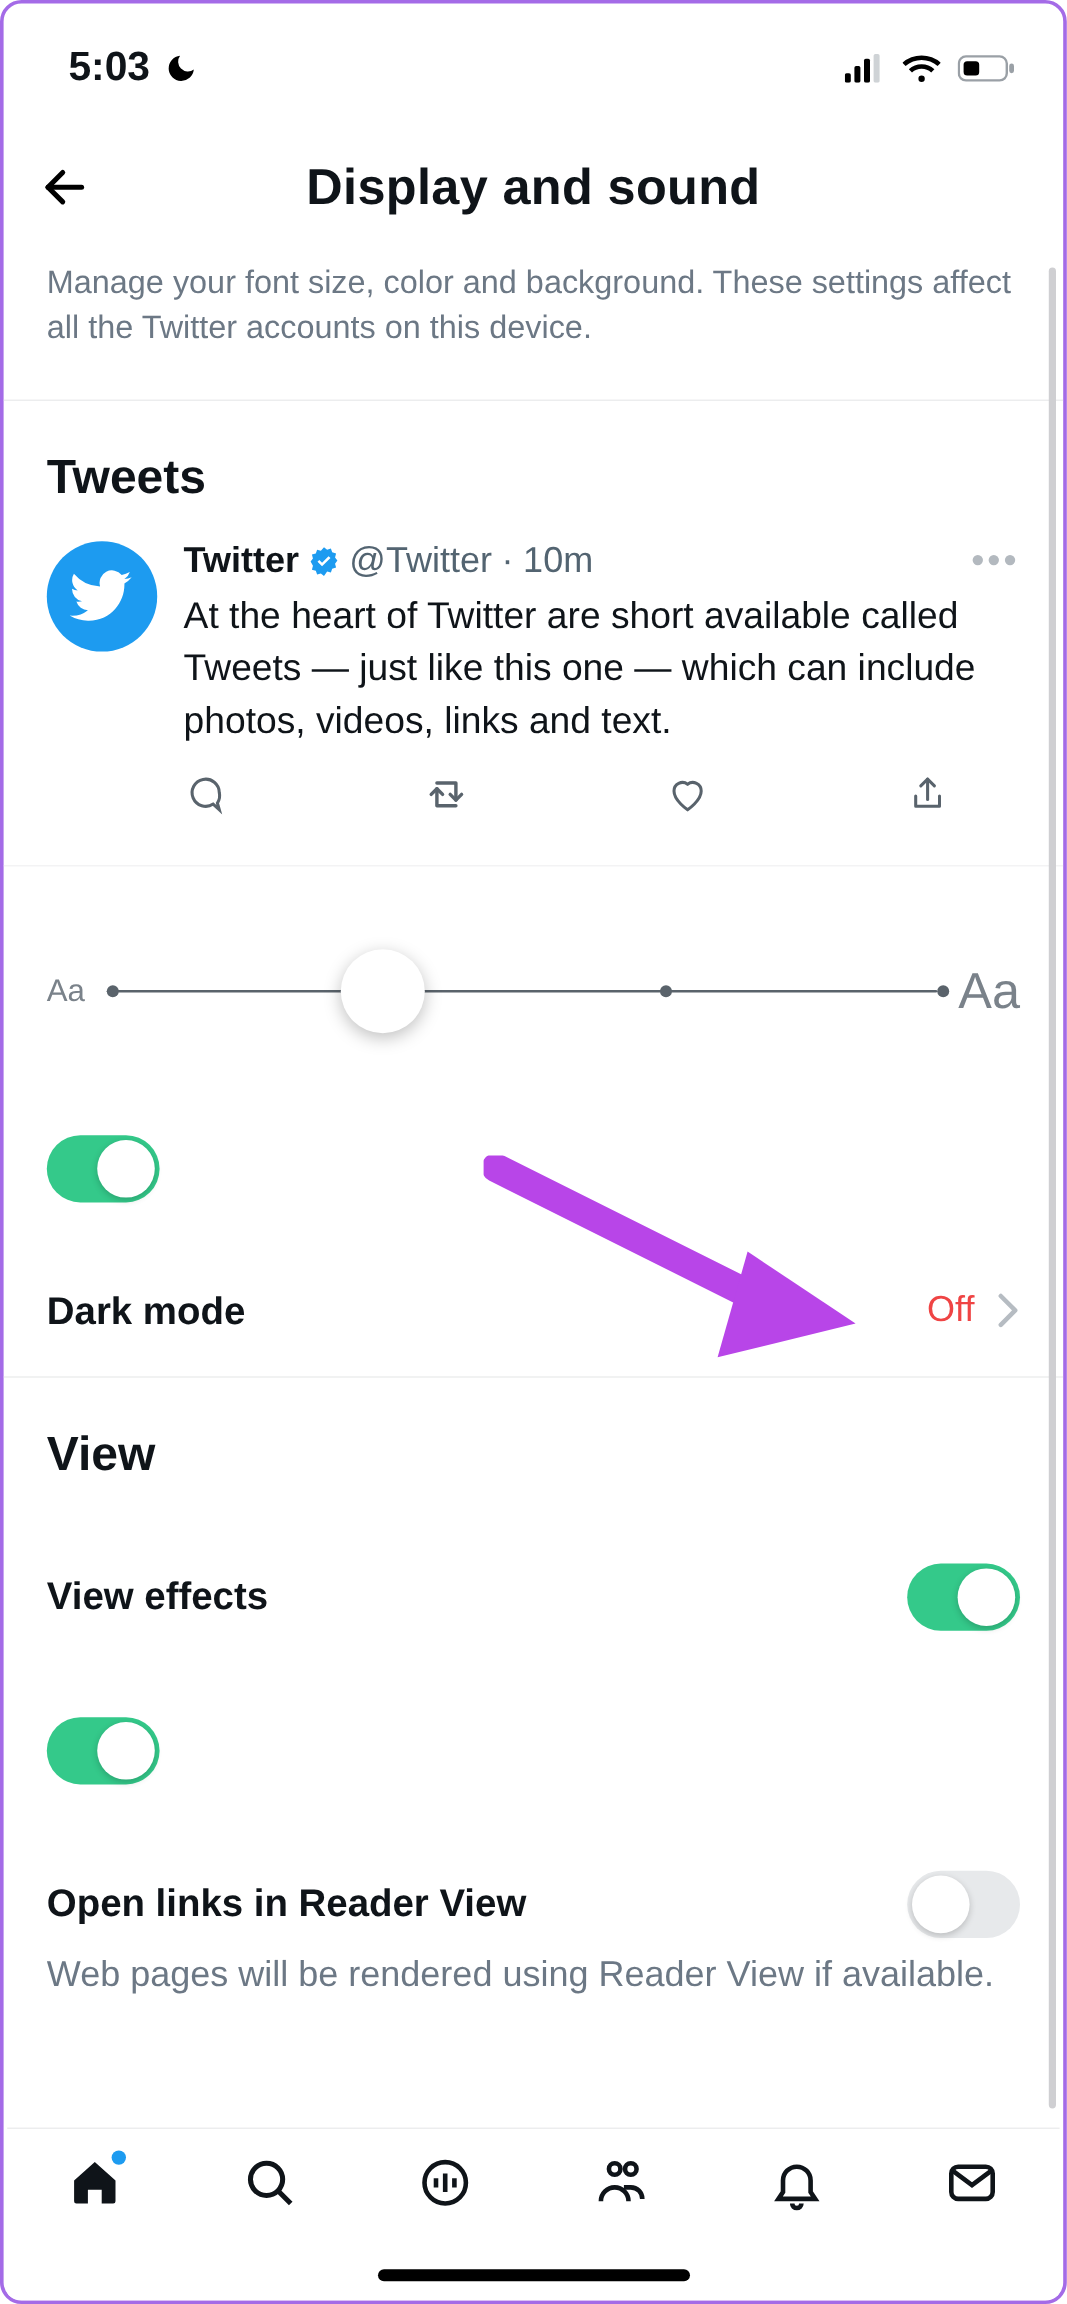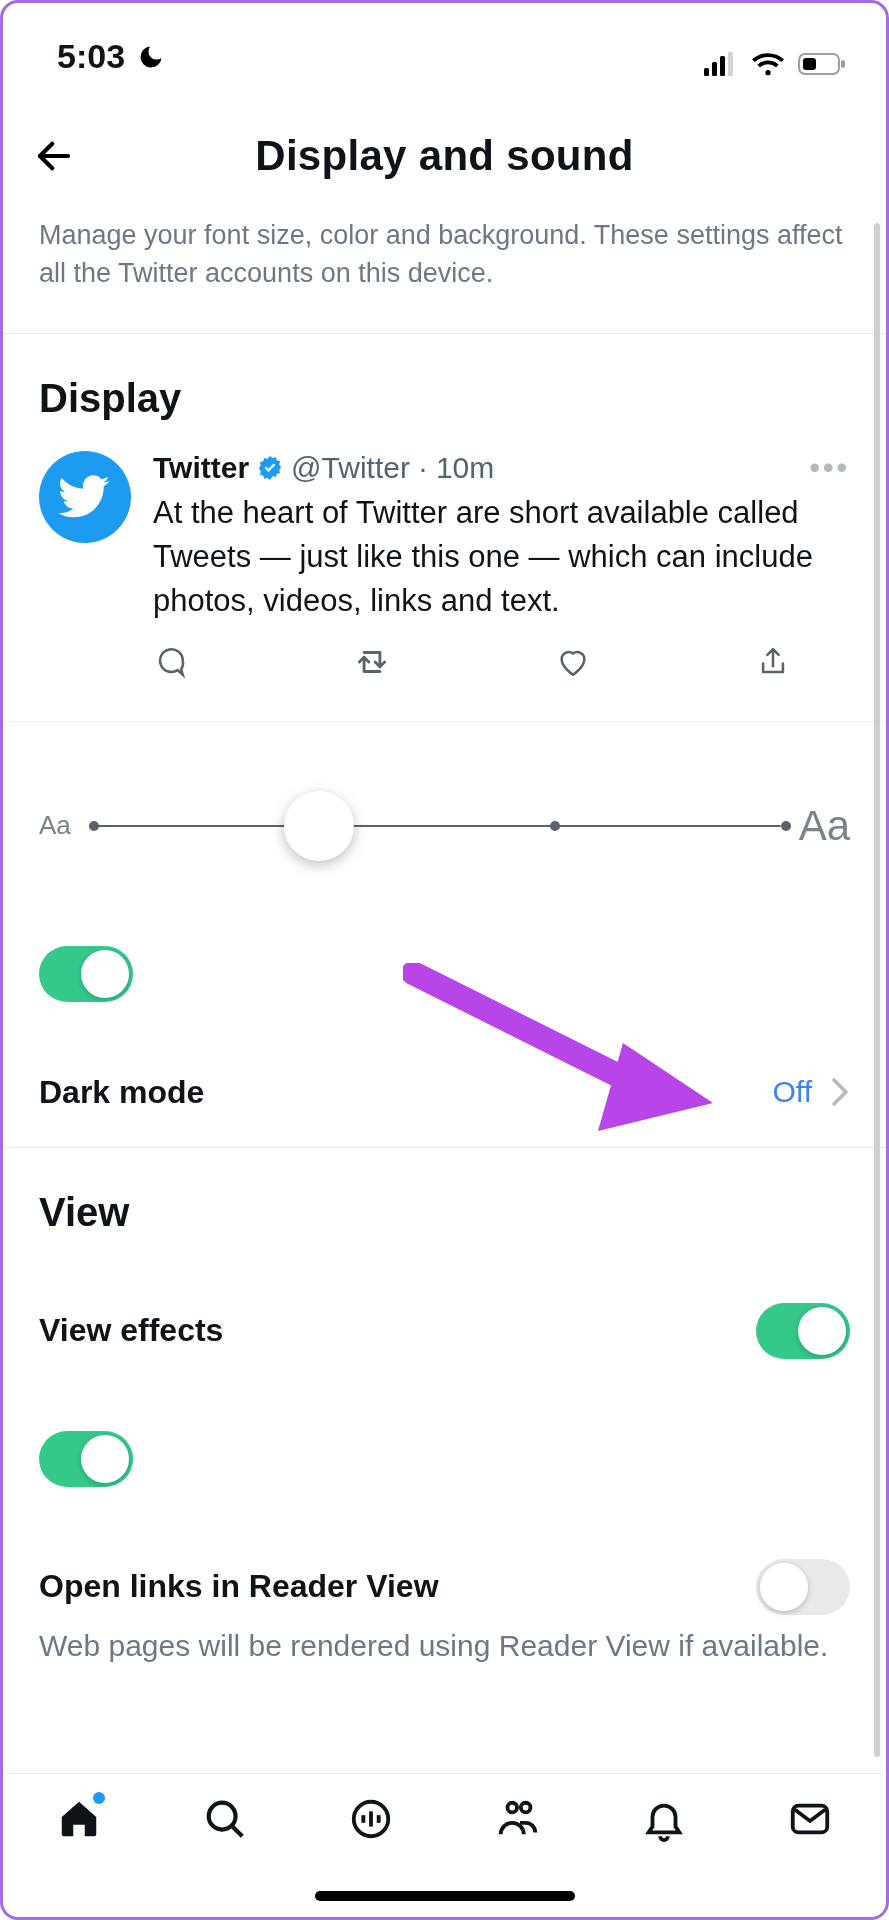--- a/index.html
+++ b/index.html
@@ -16,21 +16,21 @@
   *{box-sizing:border-box;-webkit-font-smoothing:antialiased;margin:0;padding:0}
   html,body{height:100%}
   body{
     font-family:-apple-system,BlinkMacSystemFont,"Helvetica Neue",Arial,sans-serif;
     background:#fff;
     width:889px;height:1920px;
     border:3px solid #a46be7;border-radius:18px;
     overflow:hidden;position:relative;color:var(--text);
   }
   
-  .status{display:flex;align-items:flex-end;justify-content:space-between;
+  .status{display:flex;align-items:center;justify-content:space-between;
     padding:34px 40px 10px 54px;font-weight:700;font-size:34px}
   .status .left{display:flex;align-items:center;gap:12px}
   .status .right{display:flex;align-items:center;gap:14px}
 
   
   .header{display:flex;align-items:center;padding:46px 30px 30px}
   .hdr-title{flex:1;text-align:center;font-size:42px;font-weight:800;letter-spacing:.3px}
   .back{width:54px}
 
   .desc{padding:6px 36px 40px;font-size:27px;line-height:1.42;color:var(--muted)}
@@ -59,21 +59,21 @@
   .aa-small{font-size:26px;color:#7a828a}
   .aa-big{font-size:42px;color:#7a828a}
   .track{flex:1;position:relative;height:2px;background:#5a636b;border-radius:2px}
   .tick{position:absolute;top:50%;width:10px;height:10px;background:#5a636b;border-radius:50%;margin-top:-5px}
   .knob{position:absolute;top:50%;width:70px;height:70px;border-radius:50%;
     background:#fff;box-shadow:0 4px 14px var(--shadow);margin-top:-35px;margin-left:-35px}
 
   
   .row{display:flex;align-items:center;padding:36px}
   .row-label{font-size:32px;font-weight:700;flex:1}
-  .row-value{font-size:30px;color:#3b82f6;margin-right:18px}
+  .row-value{font-size:30px;color:#ef4444;margin-right:18px}
   .chev{color:#b6bcc2}
 
   .toggle{width:94px;height:56px;border-radius:40px;position:relative}
   .toggle.on{background:var(--green)}
   .toggle.off{background:#e7e9eb}
   .toggle .tknob{position:absolute;top:4px;width:48px;height:48px;border-radius:50%;
     background:#fff;box-shadow:0 2px 6px rgba(0,0,0,.2)}
   .toggle.on .tknob{right:4px}
   .toggle.off .tknob{left:4px}
 
@@ -141,21 +141,21 @@
   </div>
   <div class="hdr-title">Display and sound</div>
   <div style="width:54px"></div>
 </div>
 
 <div class="desc">Manage your font size, color and background. These settings affect all the Twitter accounts on this device.</div>
 
 <div class="divider"></div>
 
 <div class="section">
-  <div class="section-title">Display</div>
+  <div class="section-title">Tweets</div>
 
   <div class="tweet">
     <div class="avatar">
       <svg width="54" height="54" viewBox="0 0 24 24" fill="#fff">
           <path d="M23 4.9a9.3 9.3 0 0 1-2.7.7 4.7 4.7 0 0 0 2-2.6 9.3 9.3 0 0 1-3 1.1 4.6 4.6 0 0 0-8 4.2A13.1 13.1 0 0 1 1.6 3.6a4.6 4.6 0 0 0 1.4 6.2 4.6 4.6 0 0 1-2.1-.6v.1a4.6 4.6 0 0 0 3.7 4.5 4.7 4.7 0 0 1-2.1.1 4.6 4.6 0 0 0 4.3 3.2A9.3 9.3 0 0 1 0 19.1 13.1 13.1 0 0 0 7.1 21c8.5 0 13.2-7.1 13.2-13.2v-.6A9.4 9.4 0 0 0 23 4.9z"></path>
         </svg>
     </div>
     <div style="flex:1">
       <div class="tw-head">
         <span class="tw-name">Twitter</span>

